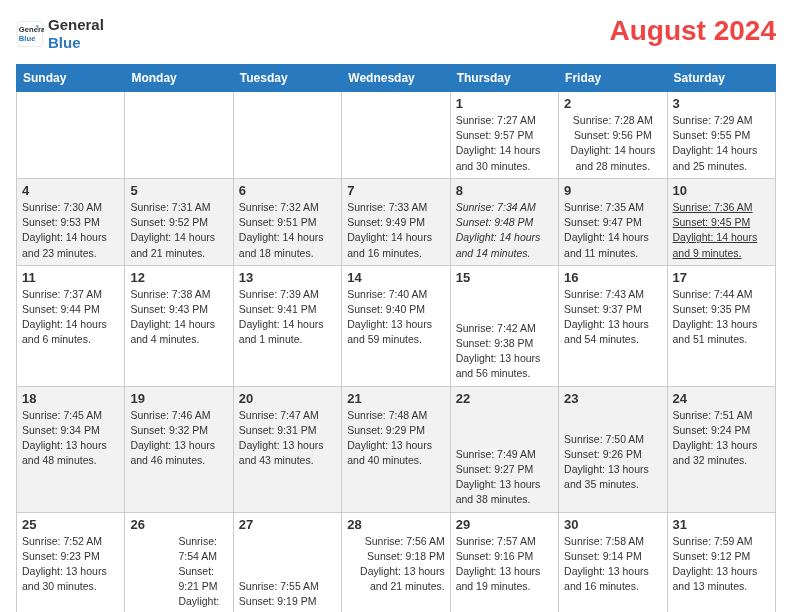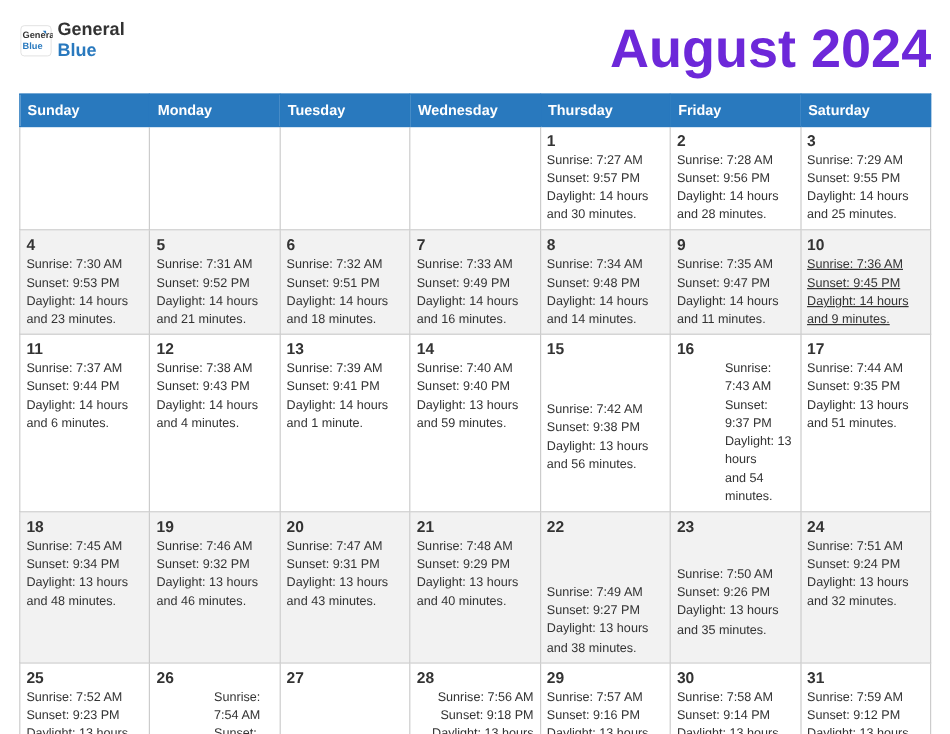--- a/index.html
+++ b/index.html
@@ -22,23 +22,23 @@
       gap: 4px;
     }
     .logo-icon {
       width: 28px;
       height: 28px;
     }
     .title-area {
       text-align: right;
     }
     .month-year {
-      font-size: 45px;
+      font-size: 28px;
       font-weight: bold;
-      color: #6d28d9;
+      color: #ef4444;
       line-height: 1.1;
     }
     .location {
       font-size: 16px;
       color: #555;
     }
     .calendar {
       width: 100%;
       border-collapse: collapse;
       font-size: 11px;
@@ -135,21 +135,21 @@
         <td class="empty-cell"></td>
         <td>
           <span class="day-num">1</span>
           <div class="day-info" style="white-space: pre-line;">Sunrise: 7:27 AM
 Sunset: 9:57 PM
 Daylight: 14 hours
 and 30 minutes.</div>
         </td>
         <td>
           <span class="day-num">2</span>
-          <div class="day-info" style="white-space: pre-line;">Sunrise: 7:28 AM
+          <div class="day-info" style="white-space: pre-line; text-align: center;">Sunrise: 7:28 AM
 Sunset: 9:56 PM
 Daylight: 14 hours
 and 28 minutes.</div>
         </td>
         <td>
           <span class="day-num">3</span>
           <div class="day-info" style="white-space: pre-line;">Sunrise: 7:29 AM
 Sunset: 9:55 PM
 Daylight: 14 hours
 and 25 minutes.</div>
@@ -179,21 +179,21 @@
         </td>
         <td>
           <span class="day-num">7</span>
           <div class="day-info" style="white-space: pre-line;">Sunrise: 7:33 AM
 Sunset: 9:49 PM
 Daylight: 14 hours
 and 16 minutes.</div>
         </td>
         <td>
           <span class="day-num">8</span>
-          <div class="day-info" style="white-space: pre-line;">Sunrise: 7:34 AM
+          <div class="day-info" style="white-space: pre-line; font-style: italic;">Sunrise: 7:34 AM
 Sunset: 9:48 PM
 Daylight: 14 hours
 and 14 minutes.</div>
         </td>
         <td>
           <span class="day-num">9</span>
           <div class="day-info" style="white-space: pre-line;">Sunrise: 7:35 AM
 Sunset: 9:47 PM
 Daylight: 14 hours
 and 11 minutes.</div>
@@ -237,21 +237,21 @@
         </td>
         <td>
           <span class="day-num">15</span>
           <div class="day-info" style="white-space: pre-line; margin-top: 36px;">Sunrise: 7:42 AM
 Sunset: 9:38 PM
 Daylight: 13 hours
 and 56 minutes.</div>
         </td>
         <td>
           <span class="day-num">16</span>
-          <div class="day-info" style="white-space: pre-line; margin-left: 40px;">Sunrise: 7:43 AM
+          <div class="day-info" style="white-space: pre-line;">Sunrise: 7:43 AM
 Sunset: 9:37 PM
 Daylight: 13 hours
 and 54 minutes.</div>
         </td>
         <td>
           <span class="day-num">17</span>
           <div class="day-info" style="white-space: pre-line;">Sunrise: 7:44 AM
 Sunset: 9:35 PM
 Daylight: 13 hours
 and 51 minutes.</div>

